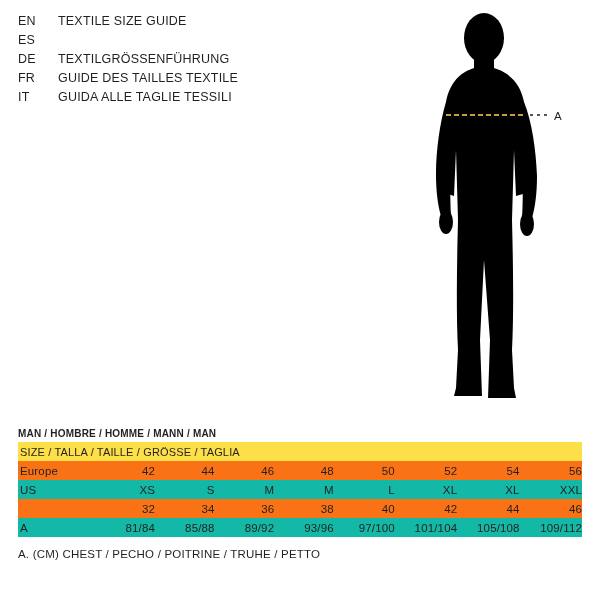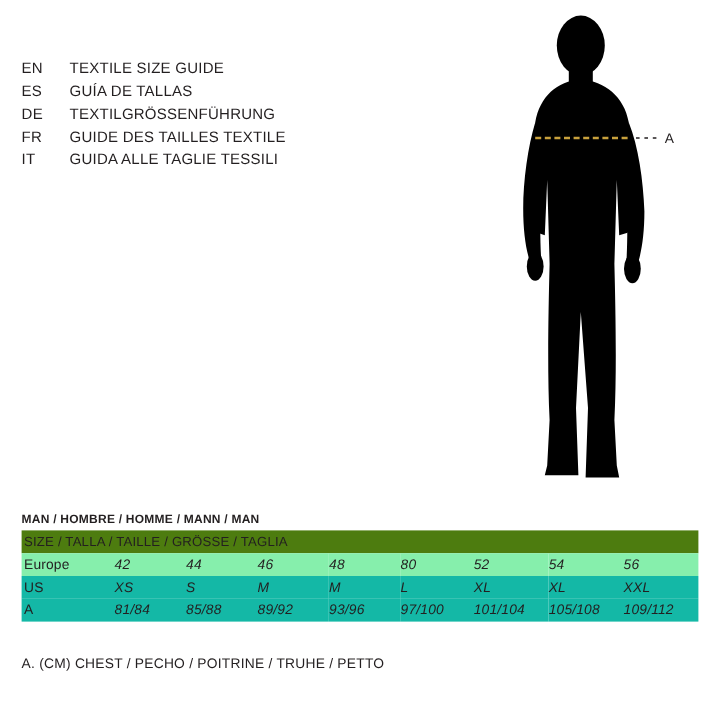--- a/index.html
+++ b/index.html
@@ -35,21 +35,20 @@
     letter-spacing: 0.2px;
   }
   .lang-code {
     width: 40px;
     flex: 0 0 40px;
     text-transform: uppercase;
   }
   .lang-text {
     flex: 1 1 auto;
     text-transform: uppercase;
-    margin-top: 36px;
   }
 
   
   .cat-block {
     position: absolute;
     left: 18px;
     top: 110px;
     width: 400px;
   }
   .cat-line {
@@ -98,38 +97,37 @@
     border-collapse: collapse;
     font-size: 11.5px;
   }
   table.size-table td {
     padding: 0;
     height: 19px;
     vertical-align: middle;
     letter-spacing: 0.15px;
   }
   .row-header td {
-    background: #4d7c0f;
+    background: #fde047;
     font-size: 11px;
     letter-spacing: 0.2px;
   }
   .row-light td {
-    background: #86efac;
+    background: #f97316;
   }
   .row-white td {
     background: #14b8a6;
   }
   .col-label {
     width: 86px;
     padding-left: 2px !important;
   }
   .cell {
     width: 68px;
-    text-align: left;
-    font-style: italic;
+    text-align: right;
   }
   .footnote {
     position: absolute;
     left: 18px;
     top: 548px;
     font-size: 11.5px;
     letter-spacing: 0.2px;
     text-transform: uppercase;
   }
 </style>
@@ -138,21 +136,20 @@
 
 <div class="page">
 
   <div class="lang-block">
     <div class="lang-row">
       <span class="lang-code">EN</span>
       <span class="lang-text">TEXTILE SIZE GUIDE</span>
     </div>
     <div class="lang-row">
       <span class="lang-code">ES</span>
-      <span class="lang-text">GUÍA DE TALLAS</span>
     </div>
     <div class="lang-row">
       <span class="lang-code">DE</span>
       <span class="lang-text">TEXTILGRÖSSENFÜHRUNG</span>
     </div>
     <div class="lang-row">
       <span class="lang-code">FR</span>
       <span class="lang-text">GUIDE DES TAILLES TEXTILE</span>
     </div>
     <div class="lang-row">
@@ -224,38 +221,49 @@
       <tr class="row-header">
         <td class="col-label" colspan="9">SIZE / TALLA / TAILLE / GRÖSSE / TAGLIA</td>
       </tr>
 
       <tr class="row-light">
         <td class="col-label">Europe</td>
         <td class="cell">42</td>
         <td class="cell">44</td>
         <td class="cell">46</td>
         <td class="cell">48</td>
-        <td class="cell">80</td>
+        <td class="cell">50</td>
         <td class="cell">52</td>
         <td class="cell">54</td>
         <td class="cell">56</td>
       </tr>
 
       <tr class="row-white">
         <td class="col-label">US</td>
         <td class="cell">XS</td>
         <td class="cell">S</td>
         <td class="cell">M</td>
         <td class="cell">M</td>
         <td class="cell">L</td>
         <td class="cell">XL</td>
         <td class="cell">XL</td>
         <td class="cell">XXL</td>
       </tr>
 
+      <tr class="row-light">
+        <td class="col-label"></td>
+        <td class="cell">32</td>
+        <td class="cell">34</td>
+        <td class="cell">36</td>
+        <td class="cell">38</td>
+        <td class="cell">40</td>
+        <td class="cell">42</td>
+        <td class="cell">44</td>
+        <td class="cell">46</td>
+      </tr>
 
       <tr class="row-white">
         <td class="col-label">A</td>
         <td class="cell">81/84</td>
         <td class="cell">85/88</td>
         <td class="cell">89/92</td>
         <td class="cell">93/96</td>
         <td class="cell">97/100</td>
         <td class="cell">101/104</td>
         <td class="cell">105/108</td>

